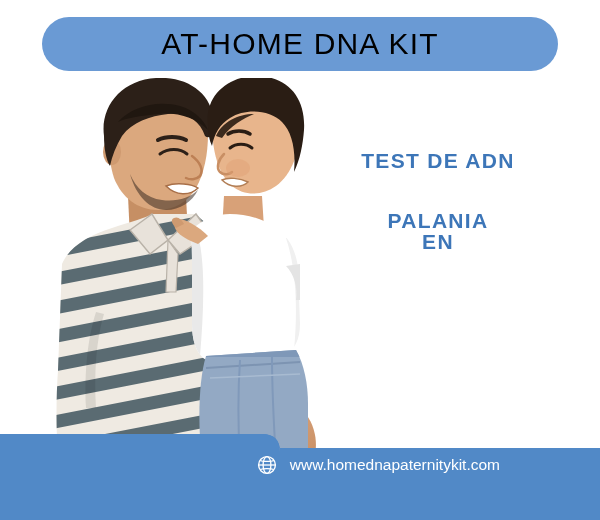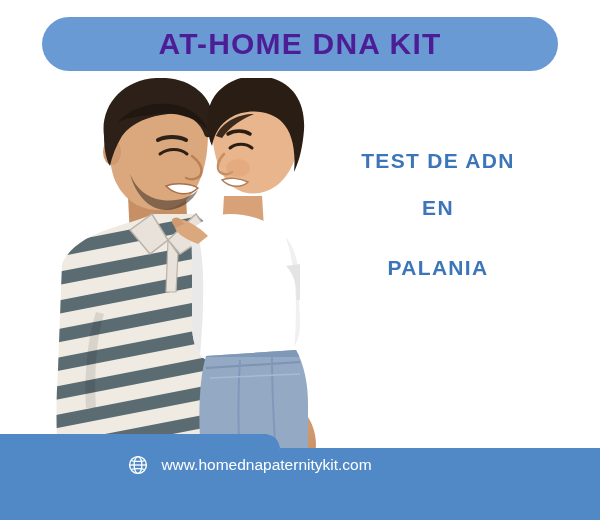--- a/index.html
+++ b/index.html
@@ -27,23 +27,23 @@
     top: 17px;
     width: 516px;
     height: 54px;
     background: #6a9ad4;
     border-radius: 27px;
     display: flex;
     align-items: center;
     justify-content: center;
   }
   #header-title {
-    color: #4c1d95;
+    color: #000000;
     font-size: 30px;
-    font-weight: bold;
+    font-weight: normal;
     letter-spacing: 1.2px;
     line-height: 1;
     white-space: nowrap;
   }
 
   
   #headline-block {
     position: absolute;
     left: 318px;
     top: 150px;
@@ -51,21 +51,21 @@
     text-align: center;
   }
   .headline-line {
     color: #3d76b8;
     font-size: 21px;
     font-weight: bold;
     letter-spacing: 1.3px;
     line-height: 1;
     white-space: nowrap;
   }
-  .headline-line.l1 { margin-bottom: 26px; }
+  .headline-line.l1 { margin-bottom: 39px; }
   .headline-line.l2 { margin-bottom: 39px; }
 
   
   #photo-figure {
     position: absolute;
     left: 0px;
     top: 78px;
     width: 330px;
     height: 382px;
   }
@@ -94,21 +94,21 @@
   .footer-row {
     position: absolute;
     display: flex;
     align-items: center;
     color: #ffffff;
   }
   #footer-row-web {
     top: 25px;
     left: 0;
     width: 500px;
-    justify-content: center;
+    justify-content: flex-end;
   }
   #footer-row-contact {
     top: 56px;
     left: 0;
     width: 600px;
     justify-content: center;
   }
   .footer-item { display: flex; align-items: center; }
   .footer-text {
     color: #ffffff;
@@ -295,17 +295,17 @@
 
         <span id="contact-gap"></span>
 
       </div>
 
     </div>
   </div>
 
   <div id="headline-block">
     <div class="headline-line l1">TEST DE ADN</div>
+    <div class="headline-line l3">PALANIA</div>
     <div class="headline-line l2">EN</div>
-    <div class="headline-line l3">PALANIA</div>
   </div>
 
 </div>
 
 </body></html>

